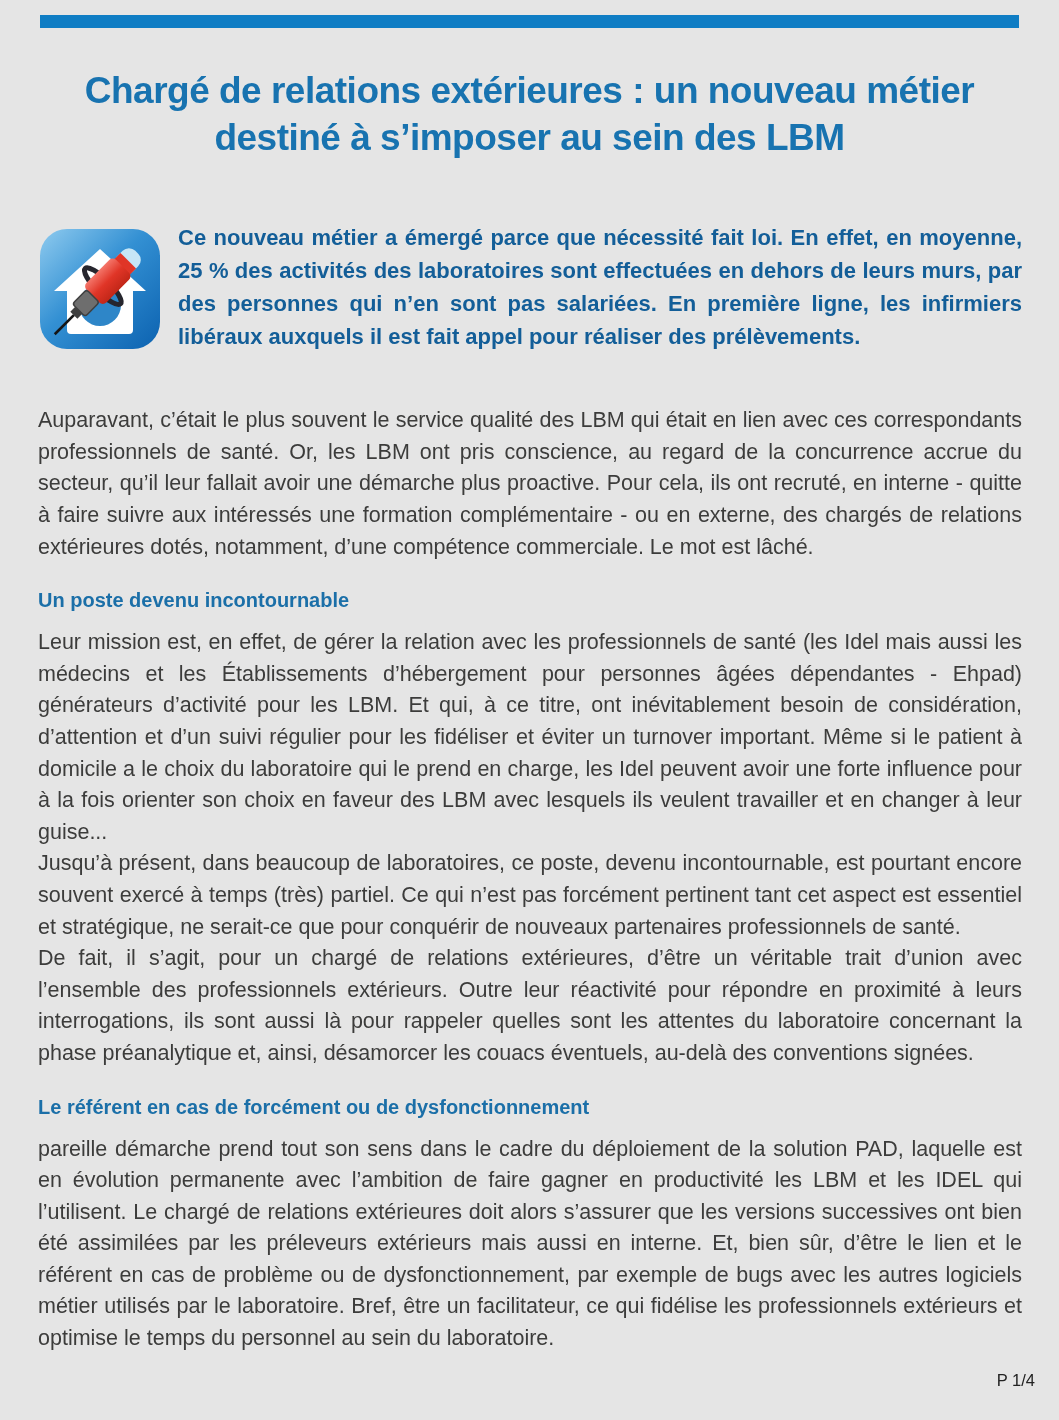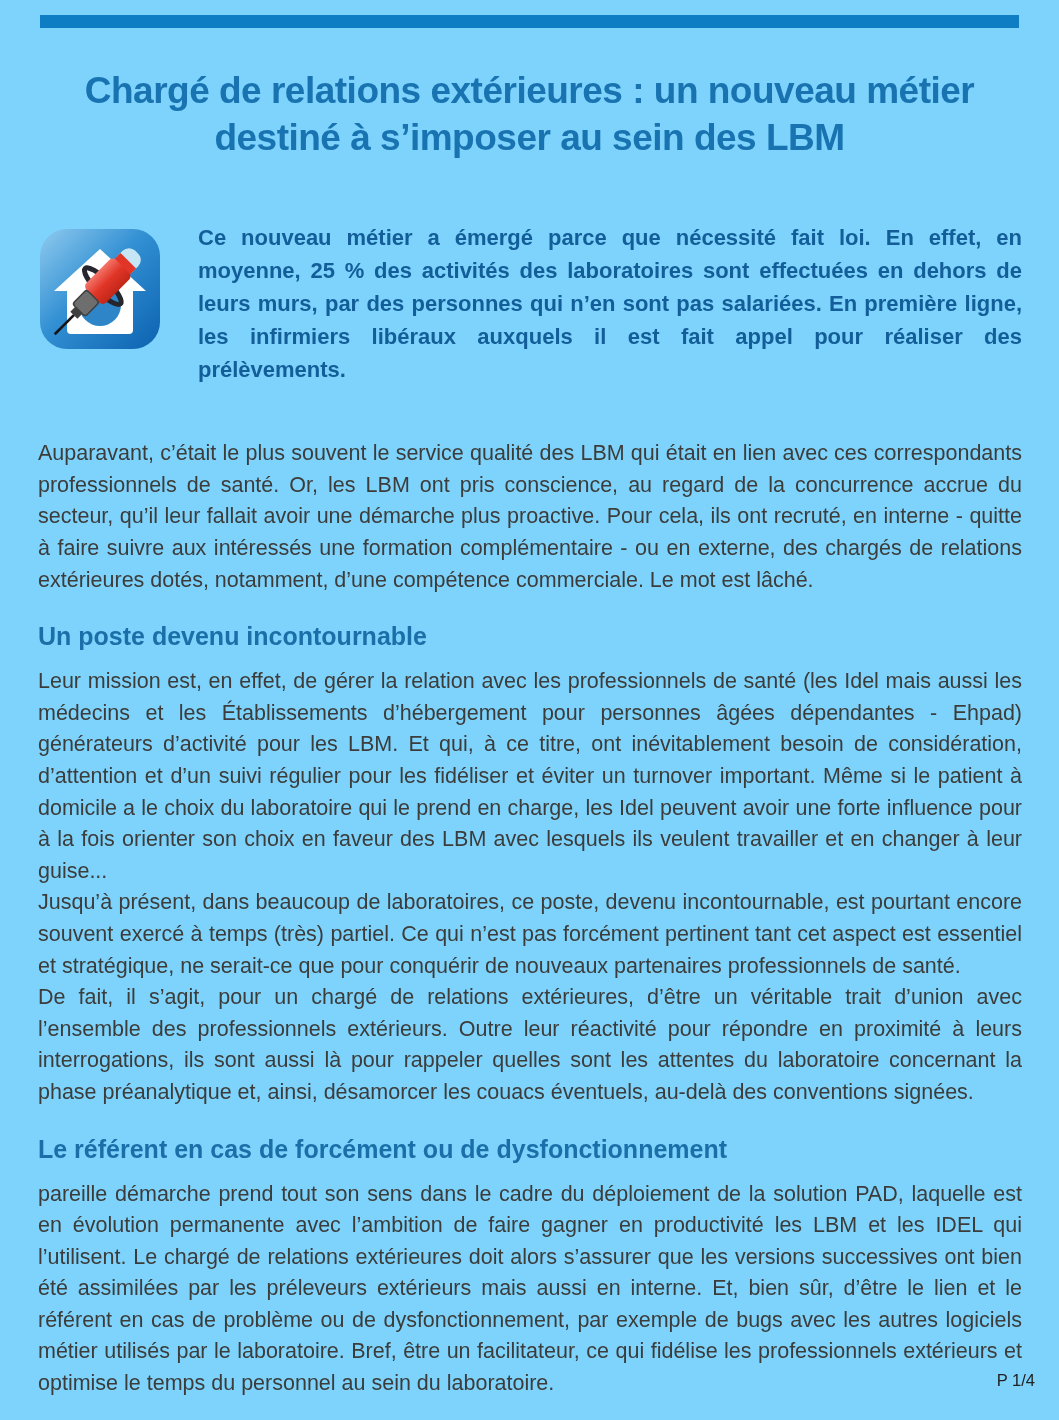--- a/index.html
+++ b/index.html
@@ -2,21 +2,21 @@
 <html lang="fr"><head>
 <meta charset="utf-8">
 <style>
   * { margin: 0; padding: 0; box-sizing: border-box; }
   html, body { background: #ffffff; }
   .page {
     position: relative;
     width: 1059px;
     height: 1420px;
     margin: 0 auto;
-    background: #7dd3fc;
+    background: #e5e5e5;
     font-family: "Liberation Sans", sans-serif;
     overflow: hidden;
   }
   .top-bar {
     position: absolute;
     left: 40px;
     top: 15px;
     width: 979px;
     height: 13px;
     background: #0F7DC4;
@@ -27,21 +27,21 @@
     text-align: center;
     font-size: 37px;
     line-height: 1.26;
     font-weight: 800;
     letter-spacing: -0.5px;
     color: #1873B0;
   }
   .intro-row {
     display: flex;
     align-items: flex-start;
-    gap: 36px;
+    gap: 16px;
     margin: 60px 37px 0 38px;
   }
   .app-icon {
     flex: none;
     width: 124px;
     height: 124px;
     margin-top: 6px;
   }
   .intro-text {
     flex: 1;
@@ -54,21 +54,21 @@
   .body-col {
     margin: 52px 37px 4px 38px;
   }
   .body-col p {
     font-size: 21.5px;
     line-height: 1.47;
     color: #3C3C3B;
     text-align: justify;
   }
   .body-col h2 {
-    font-size: 25px;
+    font-size: 20px;
     font-weight: 700;
     color: #1B6FA8;
     margin: 26px 0 15px;
   }
   .para-first { margin-bottom: 0; }
   .page-number {
     position: absolute;
     right: 24px;
     bottom: 30px;
     font-size: 16.5px;

